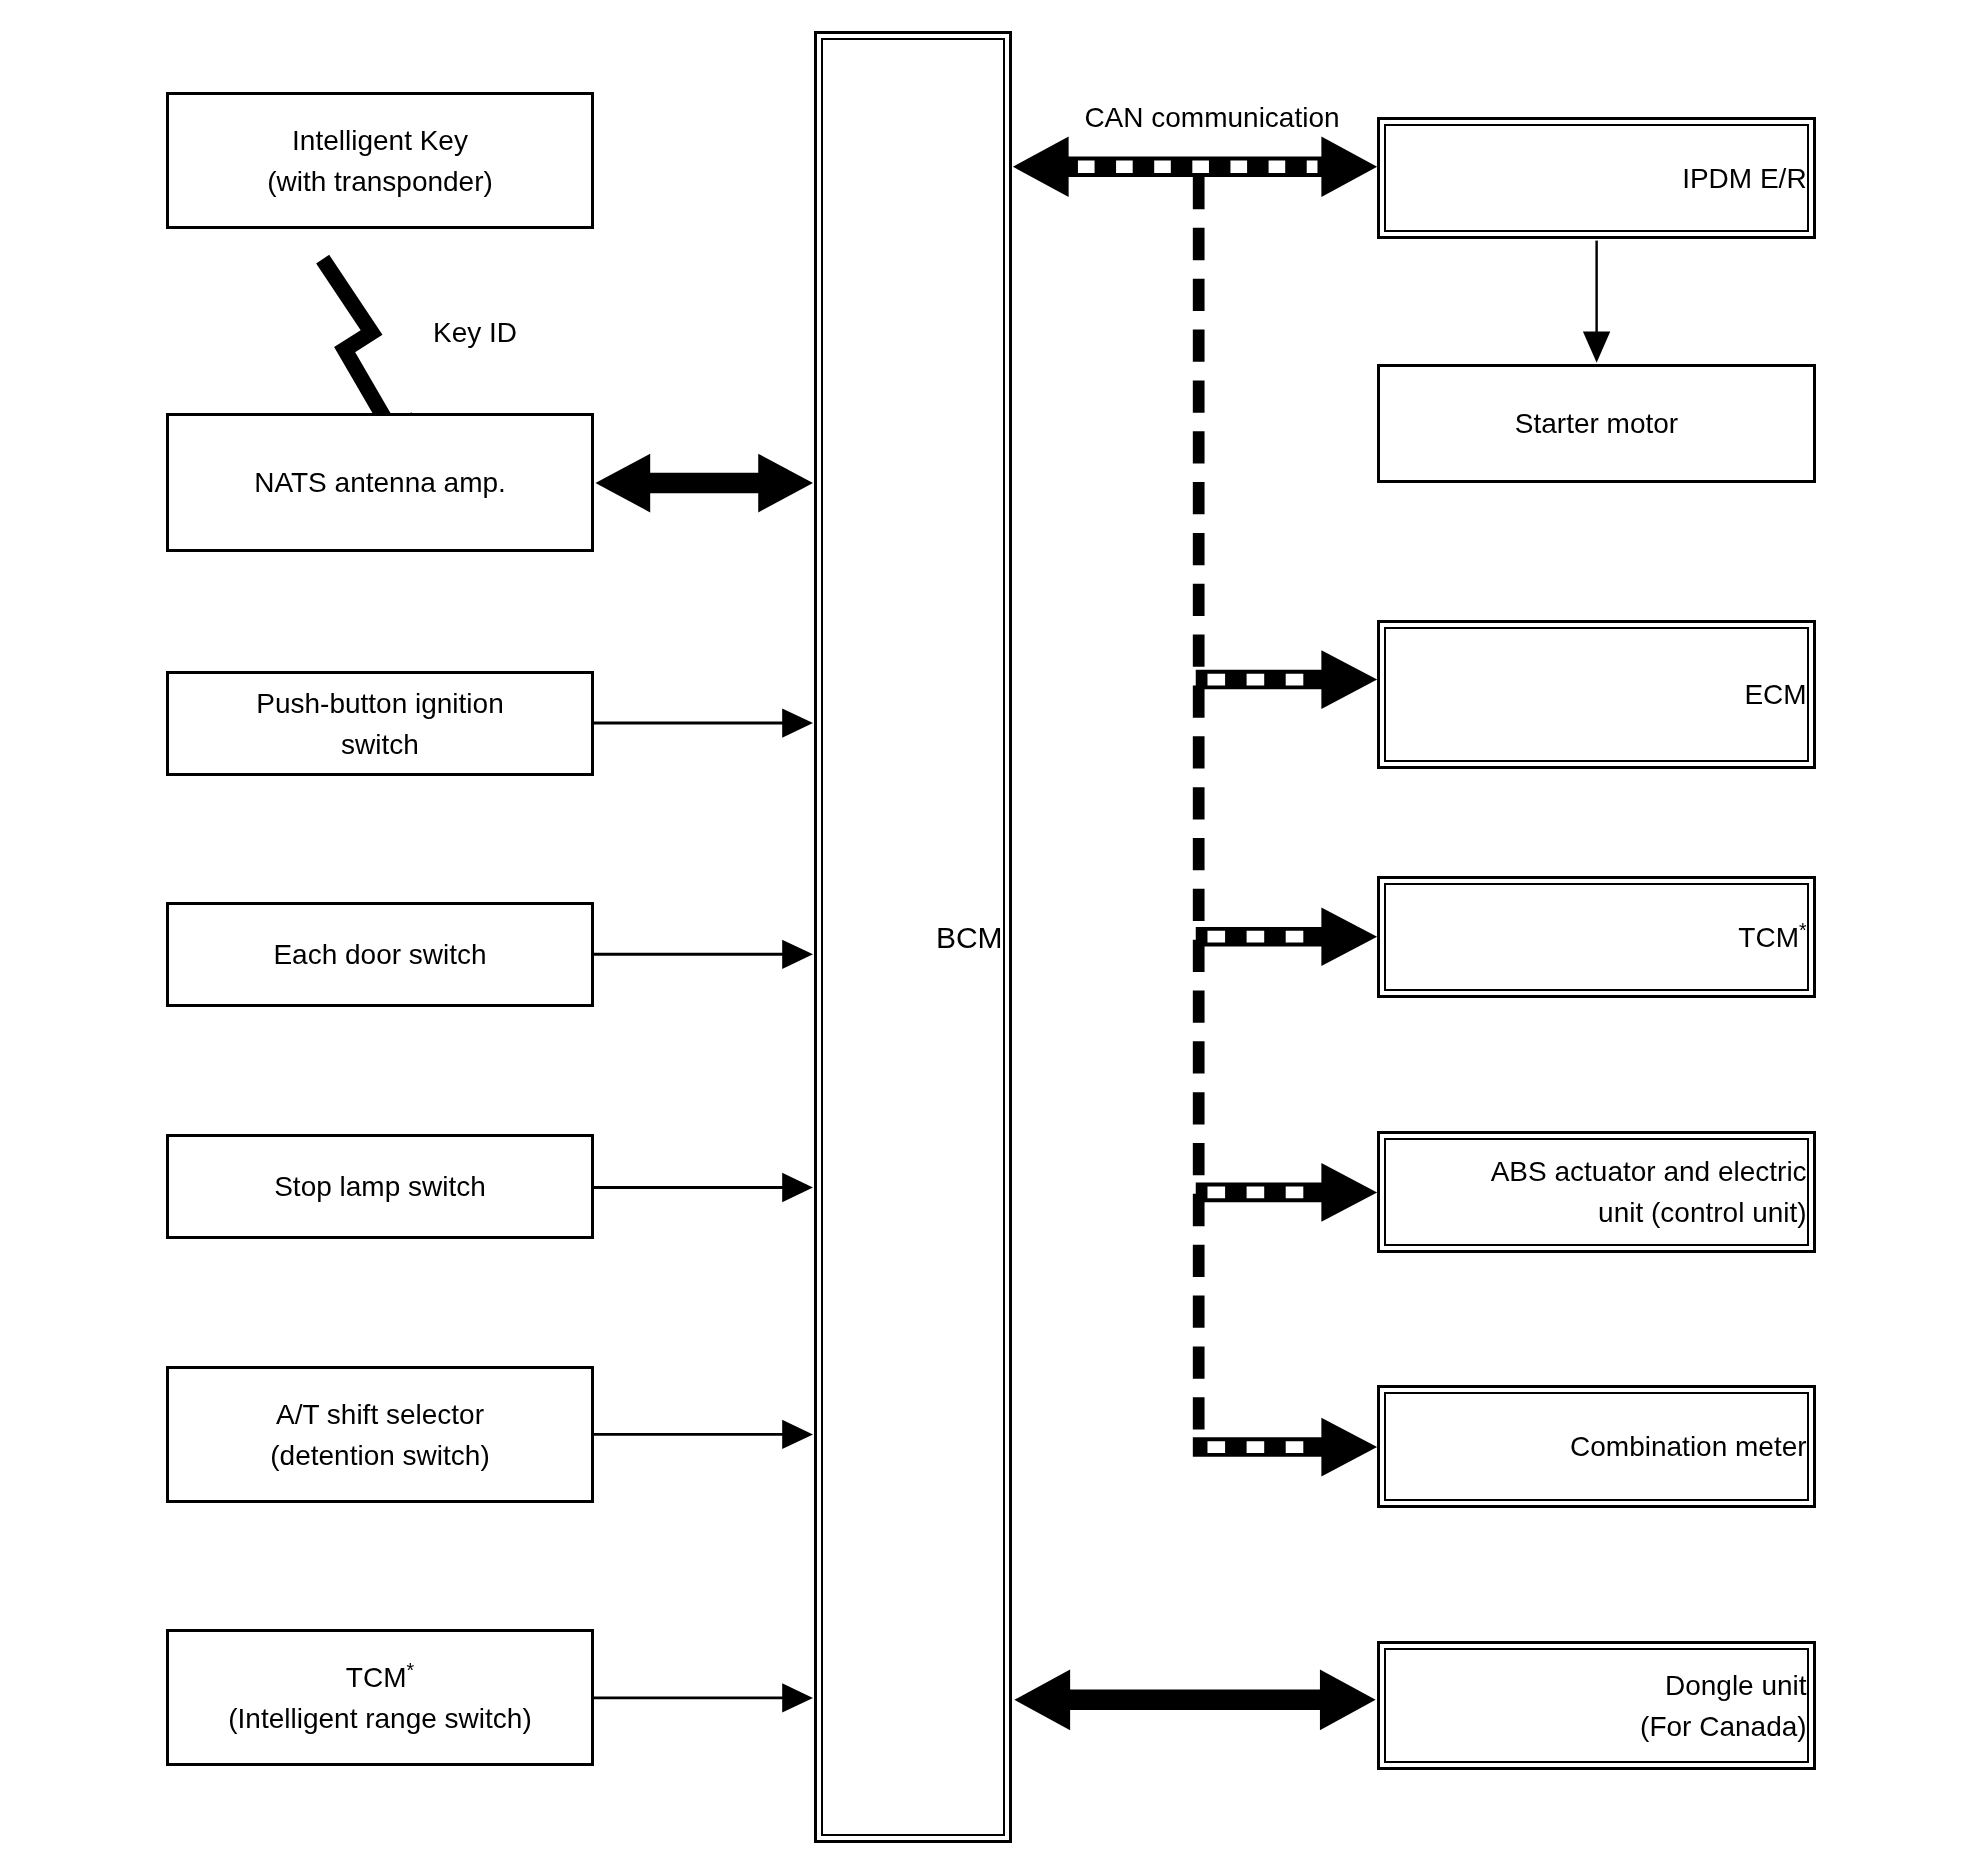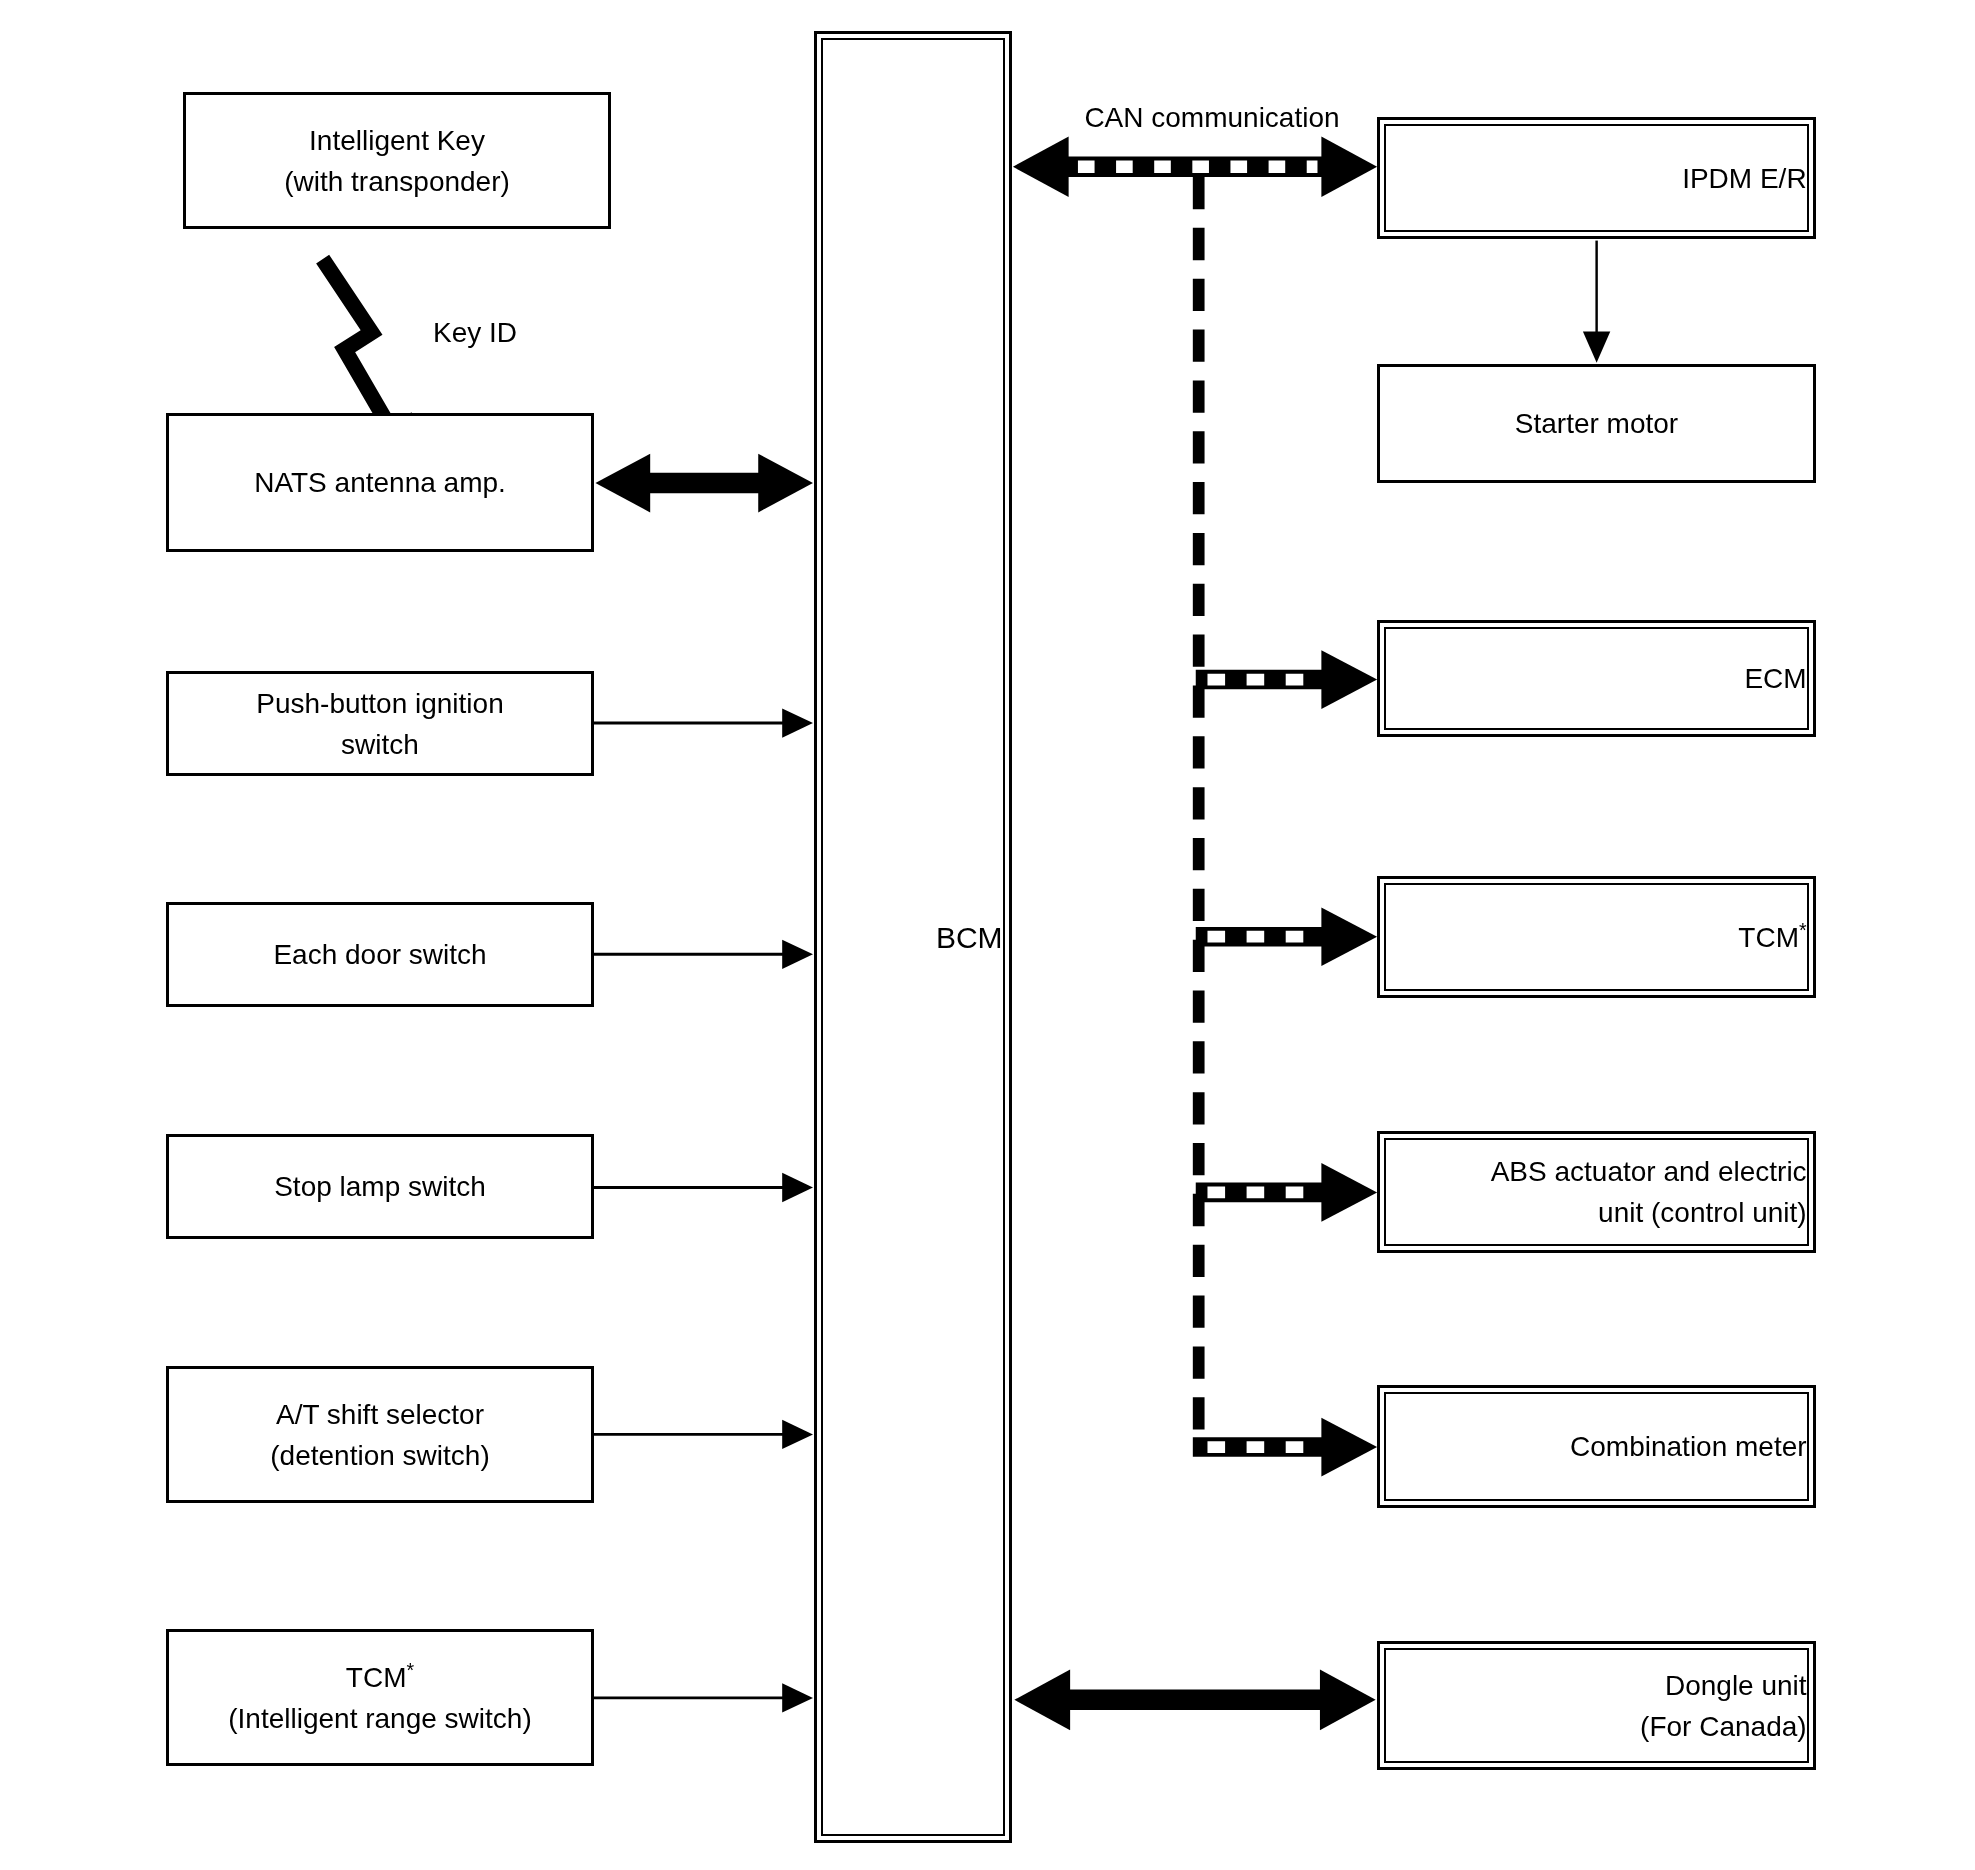--- a/index.html
+++ b/index.html
@@ -118,21 +118,21 @@
     <g>
       <line x1="2182" y1="3477" x2="2708" y2="3477" stroke="#000" stroke-width="42"></line>
       <polygon points="2075,3477 2189,3415 2189,3539" fill="#000"></polygon>
       <polygon points="2814,3477 2700,3415 2700,3539" fill="#000"></polygon>
     </g>
   </svg>
 
   <div class="flabel" style="left:433px;top:317px;">Key ID</div>
   <div class="flabel" style="left:1036px;top:102px;width:352px;text-align:center;">CAN communication</div>
 
-  <div class="sbox" style="left:166px;top:92px;width:428px;height:137px;margin-left:17px;">
+  <div class="sbox" style="left:166px;top:92px;width:428px;height:137px;">
     <div class="ln">Intelligent Key</div>
     <div class="ln">(with transponder)</div>
   </div>
 
   <div class="sbox" style="left:166px;top:413px;width:428px;height:139px;">
     <div class="ln">NATS antenna amp.</div>
   </div>
 
   <div class="sbox" style="left:166px;top:671px;width:428px;height:105px;">
     <div class="ln">Push-button ignition</div>
@@ -166,21 +166,21 @@
   <div class="dbox" style="left:1377px;top:117px;width:439px;height:122px;">
     <div class="dbox-in">
       <div class="ln">IPDM E/R</div>
     </div>
   </div>
 
   <div class="sbox" style="left:1377px;top:364px;width:439px;height:119px;">
     <div class="ln">Starter motor</div>
   </div>
 
-  <div class="dbox" style="left:1377px;top:620px;width:439px;height:117px;">
+  <div class="dbox" style="left:1377px;top:620px;width:439px;height:149px;">
     <div class="dbox-in">
       <div class="ln">ECM</div>
     </div>
   </div>
 
   <div class="dbox" style="left:1377px;top:876px;width:439px;height:122px;">
     <div class="dbox-in">
       <div class="ln"><span>TCM</span><span class="sup">*</span></div>
     </div>
   </div>

